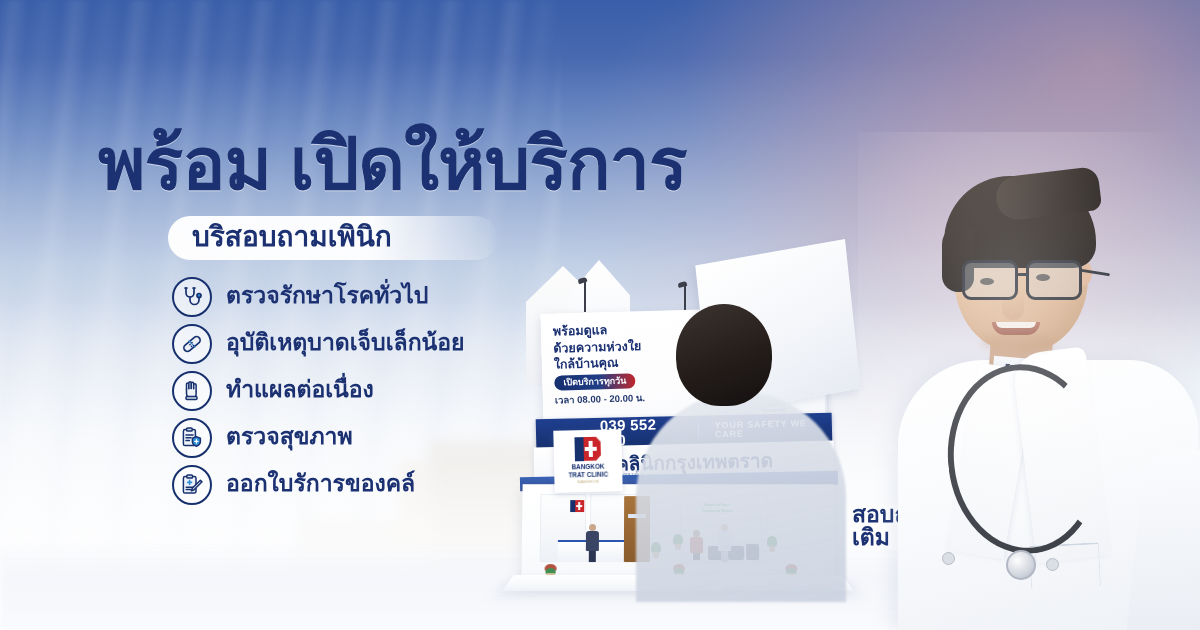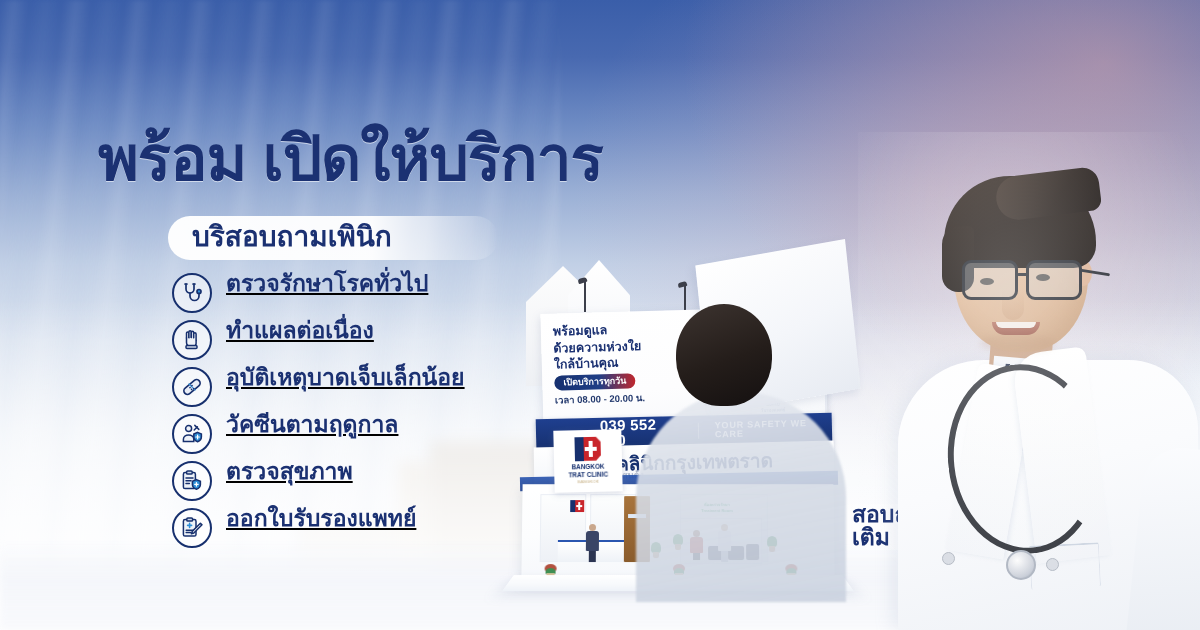--- a/index.html
+++ b/index.html
@@ -65,21 +65,21 @@
   .bb3 { left:300px; top:520px; width:120px; height:80px; background:linear-gradient(180deg,#e9e6e1,#fcfbf9); opacity:.7; }
   .bg-floor {
     position:absolute; left:0; bottom:0; width:1200px; height:90px;
     background:linear-gradient(180deg, rgba(238,240,246,.0) 0%, rgba(243,245,250,.85) 40%, rgba(249,250,253,1) 100%);
     filter:blur(3px);
   }
 
   
   .headline {
     position:absolute; left:98px; top:128px;
-    font-size:62px; font-weight:bold; letter-spacing:-1px;
+    font-size:72px; font-weight:bold; letter-spacing:-1px;
     color:#1b3172;
     line-height:1;
     text-shadow:0 1px 0 rgba(255,255,255,.55);
     white-space:nowrap;
   }
 
   
   .soon-badge {
     position:absolute; left:606px; top:126px;
     width:288px; height:72px;
@@ -108,22 +108,22 @@
   }
   .section-pill-text {
     color:#1b3172; font-size:28px; font-weight:bold;
     padding-left:24px; line-height:1;
     transform:translateY(-1px);
   }
 
   
   .services { position:absolute; left:172px; top:273px; }
   .svc-item {
-    display:flex; align-items:flex-start;
-    height:47px; margin-bottom:0px;text-decoration:underline;
+    display:flex; align-items:center;
+    height:47px; margin-bottom:0px;
   }
   .svc-icon {
     width:40px; height:40px; flex:0 0 40px;
     border-radius:50%;
     border:2.5px solid #17306e;
     background:rgba(255,255,255,.55);
     display:flex; align-items:center; justify-content:center;
   }
   .svc-icon svg { display:block; }
   .svc-label {
@@ -572,58 +572,46 @@
           <path d="M5 3h2M13 3h2"></path>
           <path d="M10 12v3a4.5 4.5 0 0 0 9 0v-2"></path>
           <circle cx="19" cy="10.5" r="2" fill="#2f8fd8" stroke="#17306e"></circle>
         </svg>
       </span>
       <span class="svc-label">ตรวจรักษาโรคทั่วไป</span>
     </div>
 
     <div class="svc-item">
       <span class="svc-icon">
+        <svg width="24" height="24" viewBox="0 0 24 24" fill="none" stroke="#17306e" stroke-width="1.7">
+          <rect x="2.5" y="8.5" width="19" height="7" rx="3.5" transform="rotate(-40 12 12)" fill="#e9eef7"></rect>
+          <path d="M8.6 8.6 15.4 15.4" stroke="#2f8fd8" stroke-width="1.3"></path>
+          <circle cx="10" cy="12.6" r=".85" fill="#17306e" stroke="none"></circle>
+          <circle cx="12" cy="10.6" r=".85" fill="#17306e" stroke="none"></circle>
+          <circle cx="13.8" cy="13.6" r=".85" fill="#17306e" stroke="none"></circle>
+          <circle cx="11.6" cy="14.4" r=".85" fill="#17306e" stroke="none"></circle>
+        </svg>
+      </span>
+      <span class="svc-label">อุบัติเหตุบาดเจ็บเล็กน้อย</span>
+    </div>
+
+    <div class="svc-item">
+      <span class="svc-icon">
         <svg width="24" height="24" viewBox="0 0 24 24" fill="none" stroke="#17306e" stroke-width="1.5" stroke-linecap="round">
           <path d="M6.5 10V5.2a1.2 1.2 0 1 1 2.4 0V10" fill="#eef2f8"></path>
           <path d="M8.9 9.6V4a1.2 1.2 0 1 1 2.4 0v5.6" fill="#eef2f8"></path>
           <path d="M11.3 9.6V4.4a1.2 1.2 0 1 1 2.4 0v5.2" fill="#eef2f8"></path>
           <path d="M13.7 9.8V6a1.2 1.2 0 1 1 2.4 0v6.4" fill="#eef2f8"></path>
           <path d="M6.5 10v4.4c0 2.3 1.9 3.8 4.3 3.8h2.4c1.9 0 2.9-1.1 2.9-2.6v-3.2" fill="#eef2f8"></path>
           <rect x="6" y="17.4" width="11" height="3.2" rx="1" fill="#cfd9e8"></rect>
         </svg>
       </span>
       <span class="svc-label">ทำแผลต่อเนื่อง</span>
     </div>
 
-    <div class="svc-item">
-      <span class="svc-icon">
-        <svg width="24" height="24" viewBox="0 0 24 24" fill="none" stroke="#17306e" stroke-width="1.7">
-          <rect x="2.5" y="8.5" width="19" height="7" rx="3.5" transform="rotate(-40 12 12)" fill="#e9eef7"></rect>
-          <path d="M8.6 8.6 15.4 15.4" stroke="#2f8fd8" stroke-width="1.3"></path>
-          <circle cx="10" cy="12.6" r=".85" fill="#17306e" stroke="none"></circle>
-          <circle cx="12" cy="10.6" r=".85" fill="#17306e" stroke="none"></circle>
-          <circle cx="13.8" cy="13.6" r=".85" fill="#17306e" stroke="none"></circle>
-          <circle cx="11.6" cy="14.4" r=".85" fill="#17306e" stroke="none"></circle>
-        </svg>
-      </span>
-      <span class="svc-label">อุบัติเหตุบาดเจ็บเล็กน้อย</span>
-    </div>
-
-    <div class="svc-item">
-      <span class="svc-icon">
-        <svg width="24" height="24" viewBox="0 0 24 24" fill="none" stroke="#17306e" stroke-width="1.5">
-          <circle cx="8.6" cy="6.6" r="3" fill="#eef2f8"></circle>
-          <path d="M3.4 19.6v-2.3c0-2.6 2.3-4.3 5.2-4.3s5.2 1.7 5.2 4.3v2.3z" fill="#eef2f8"></path>
-          <path d="m14.8 3.4 4 4M17.4 4.8l-3.2 3.2" stroke-linecap="round"></path>
-          <path d="M17.6 10.4 21.4 12v3.1c0 2.2-1.6 3.8-3.8 4.6-2.2-.8-3.8-2.4-3.8-4.6V12z" fill="#2f8fd8" stroke="#17306e"></path>
-          <path d="M17.6 13.2v3.6M15.8 15h3.6" stroke="#fff" stroke-width="1.2" stroke-linecap="round"></path>
-        </svg>
-      </span>
-      <span class="svc-label">วัคซีนตามฤดูกาล</span>
-    </div>
 
     <div class="svc-item">
       <span class="svc-icon">
         <svg width="24" height="24" viewBox="0 0 24 24" fill="none" stroke="#17306e" stroke-width="1.5">
           <rect x="3.4" y="3.6" width="12" height="16" rx="1.6" fill="#eef2f8"></rect>
           <rect x="6.6" y="2" width="5.6" height="3" rx="1.1" fill="#cfd9e8"></rect>
           <path d="M6 9h7M6 11.8h5M6 14.6h3.4" stroke-linecap="round"></path>
           <path d="M16.4 10.6 20.4 12.2v3.2c0 2.3-1.7 4-4 4.8-2.3-.8-4-2.5-4-4.8v-3.2z" fill="#2f8fd8" stroke="#17306e"></path>
           <path d="M16.4 13.6v3.4M14.7 15.3h3.4" stroke="#fff" stroke-width="1.3" stroke-linecap="round"></path>
         </svg>
@@ -634,21 +622,21 @@
     <div class="svc-item">
       <span class="svc-icon">
         <svg width="24" height="24" viewBox="0 0 24 24" fill="none" stroke="#17306e" stroke-width="1.5">
           <rect x="3.4" y="3.6" width="12.6" height="16.4" rx="1.6" fill="#eef2f8"></rect>
           <rect x="6.8" y="2" width="5.8" height="3" rx="1.1" fill="#cfd9e8"></rect>
           <path d="M9.6 7.4v4M7.6 9.4h4" stroke="#2f8fd8" stroke-width="1.6" stroke-linecap="round"></path>
           <path d="M6.2 14.2h6.6M6.2 16.6h4.4" stroke-linecap="round"></path>
           <path d="m20.4 7.2 1.6 1.6-8.2 8.2-2.4.8.8-2.4z" fill="#fff" stroke="#17306e" stroke-linejoin="round"></path>
         </svg>
       </span>
-      <span class="svc-label">ออกใบรับรองแพทย์</span>
+      <span class="svc-label">ออกใบรัการของคล์</span>
     </div>
   </div>
 
   <div class="model">
 
     <div class="model-roof-left"></div>
     <div class="model-roof-left2"></div>
 
     <div class="pole pol1"></div>
     <div class="pole-head polh1"></div>

